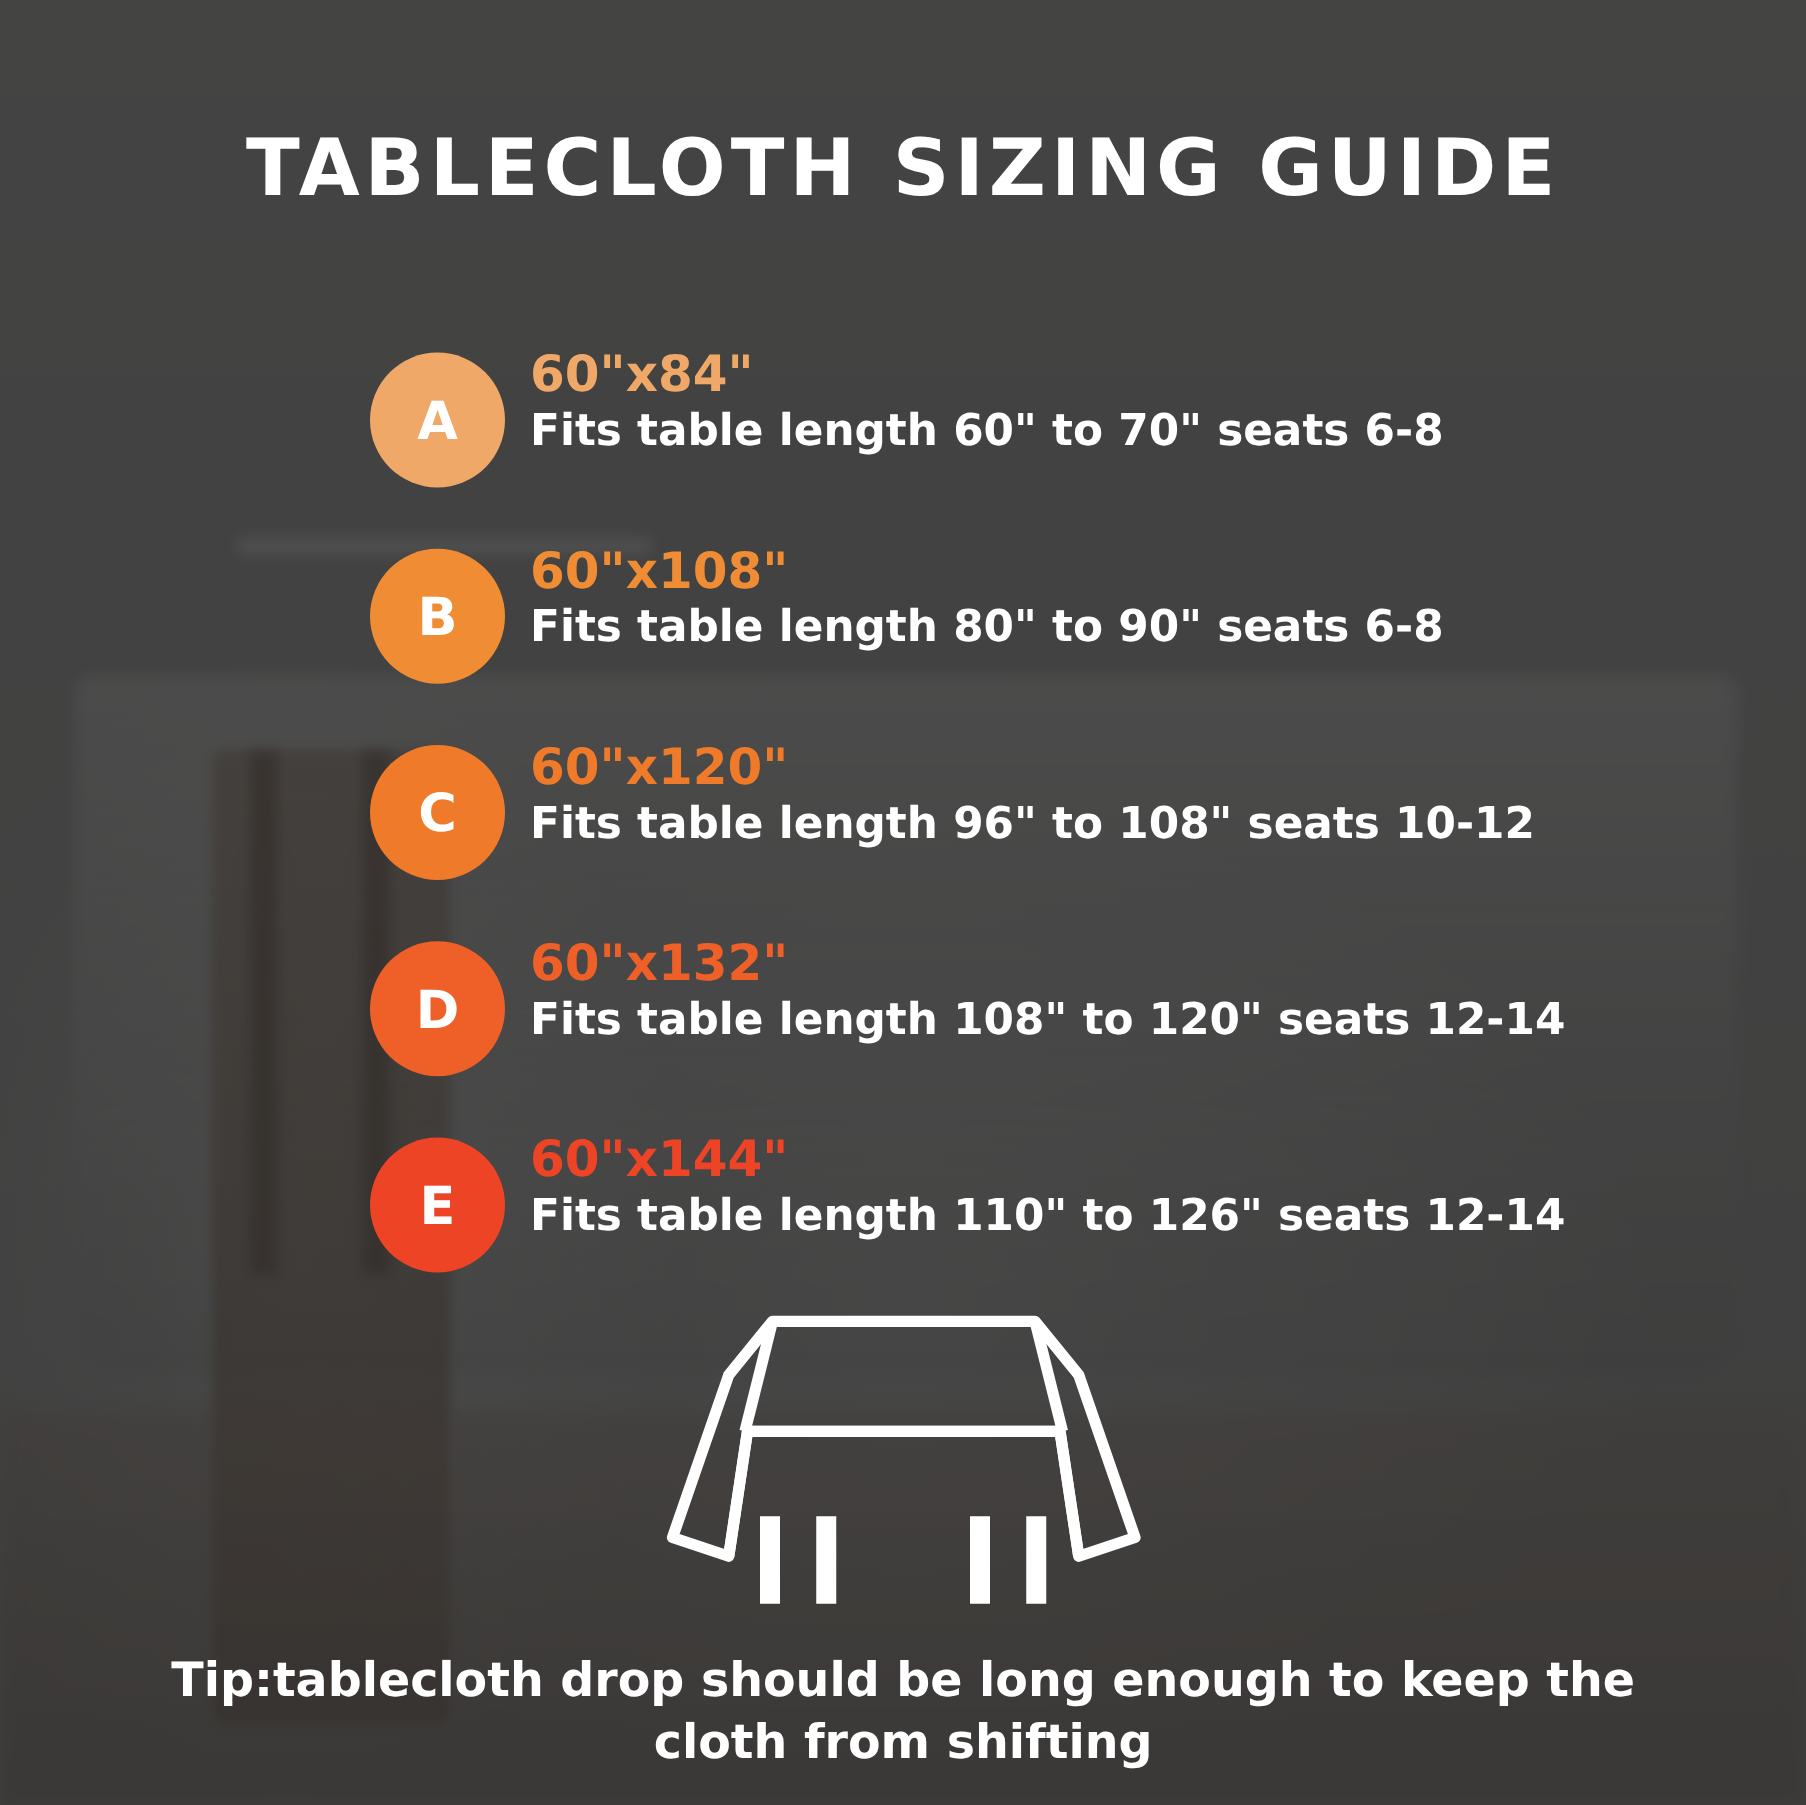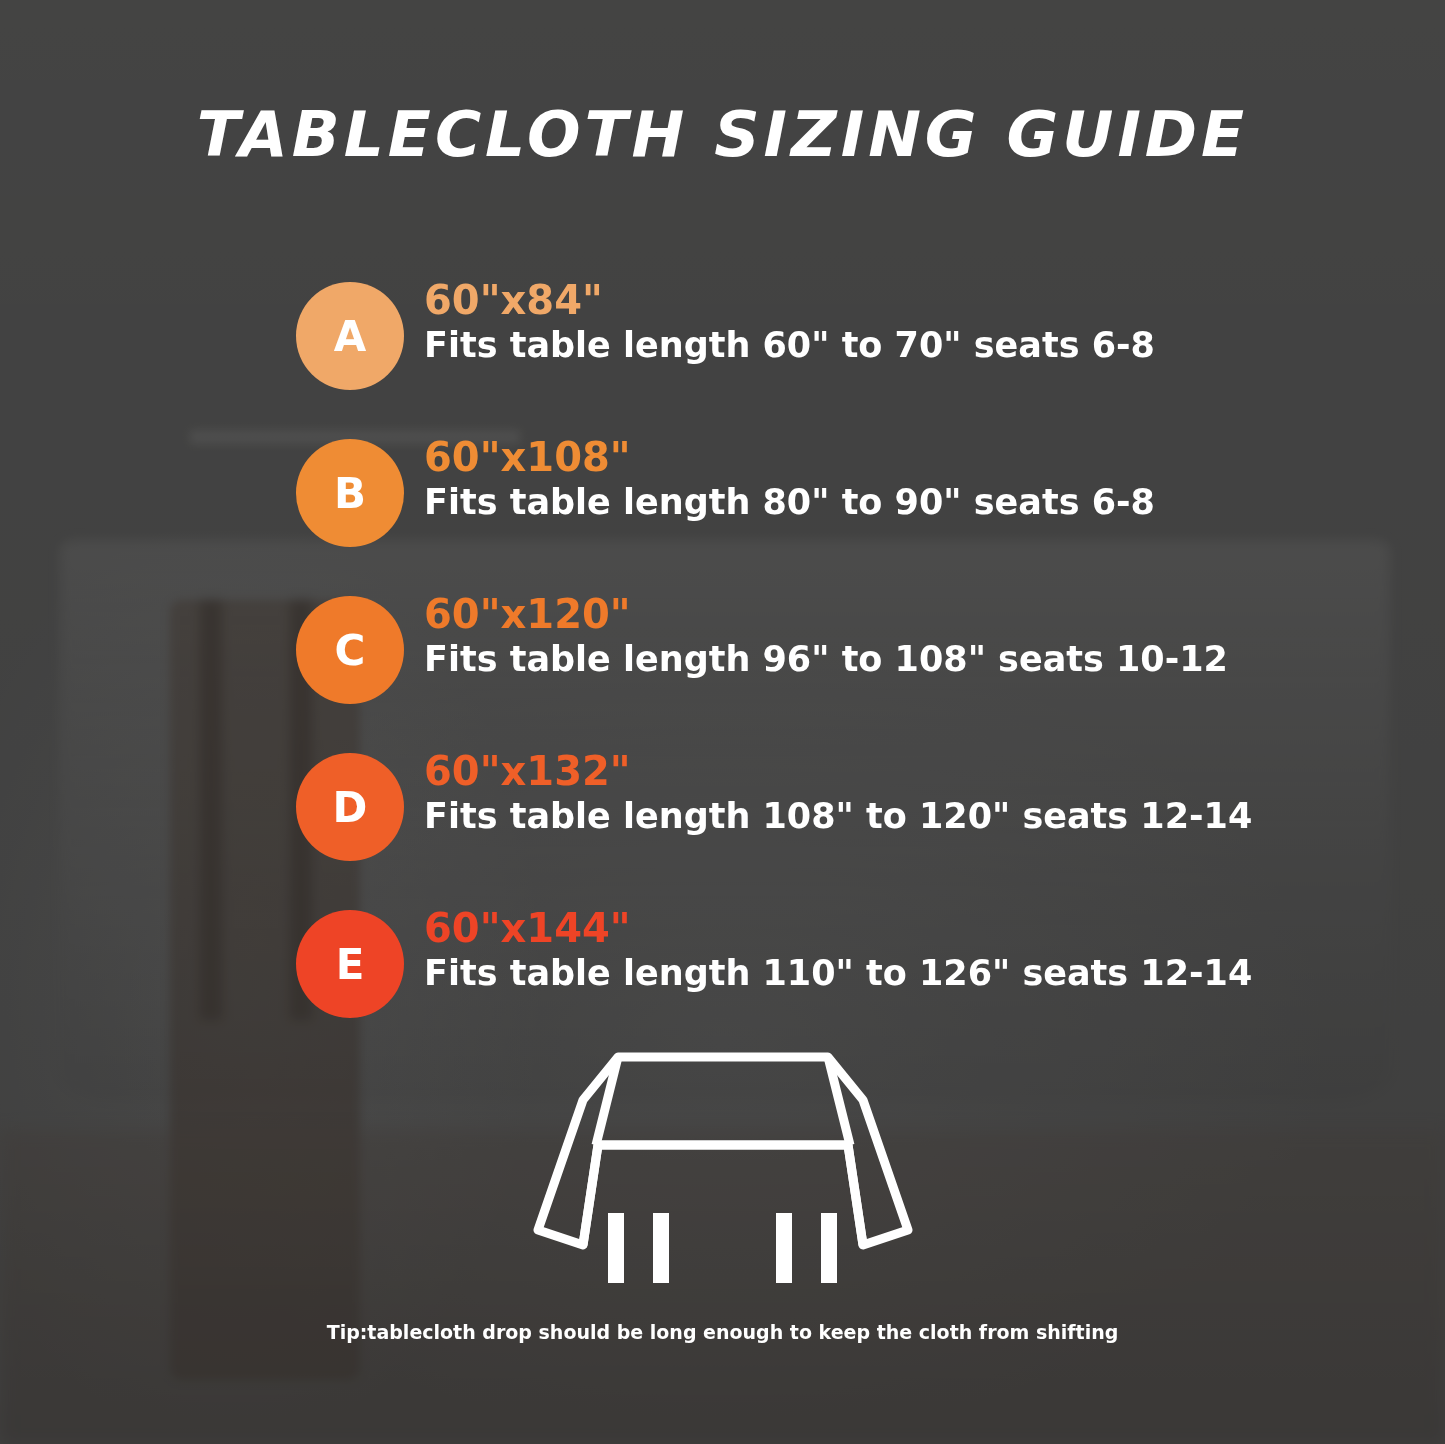--- a/index.html
+++ b/index.html
@@ -98,21 +98,20 @@
     top: 98px;
     left: 0;
     width: 100%;
     text-align: center;
     color: #ffffff;
     font-size: 63px;
     font-weight: bold;
     letter-spacing: 4px;
     font-family: "DejaVu Sans", sans-serif;
     white-space: nowrap;
-    font-style: italic;
   }
 
   
   .rows {
     position: absolute;
     top: 282px;
     left: 296px;
     width: 1060px;
   }
   .row {
@@ -167,21 +166,21 @@
   }
 
   
   .tip {
     position: absolute;
     left: 0;
     top: 1320px;
     width: 100%;
     text-align: center;
     color: #ffffff;
-    font-size: 19px;
+    font-size: 38px;
     font-weight: bold;
     line-height: 1.28;
     font-family: "DejaVu Sans", sans-serif;
     padding: 0 80px;
     box-sizing: border-box;
   }
 </style>
 </head>
 <body>
 

